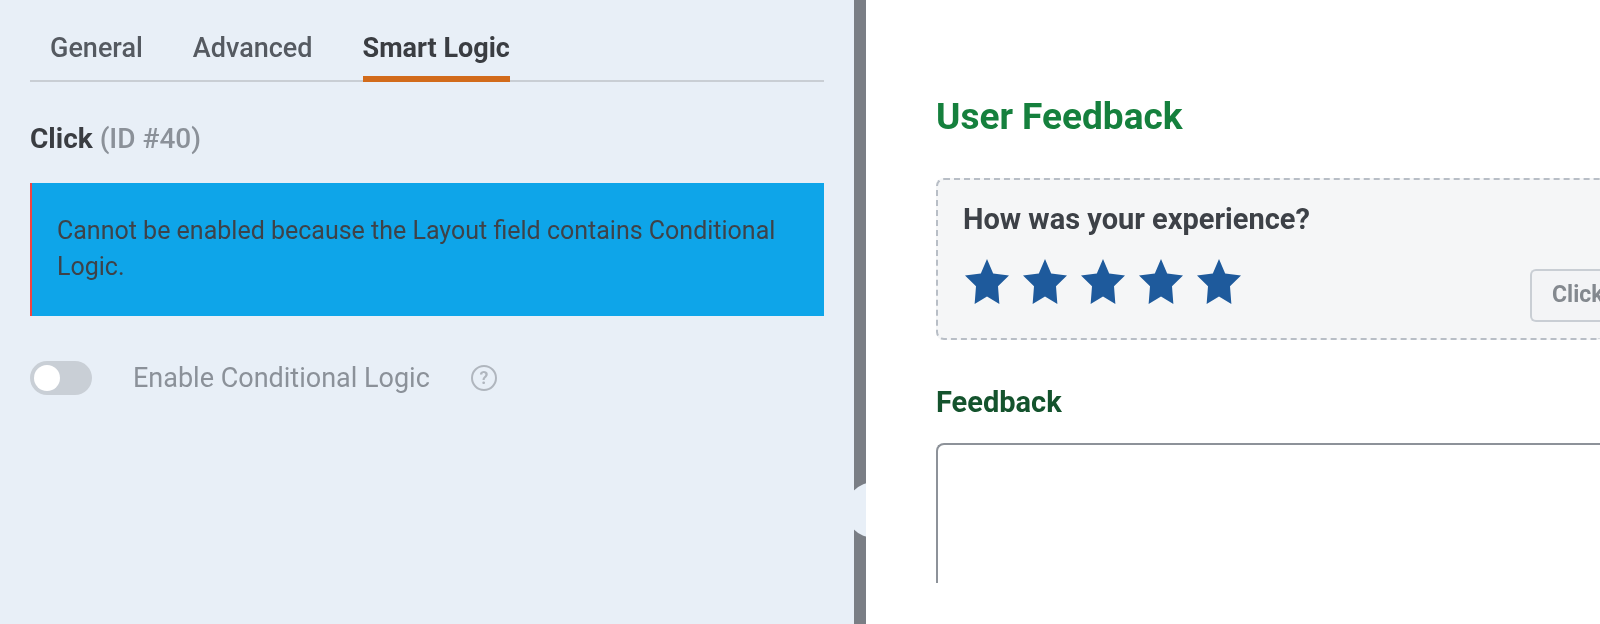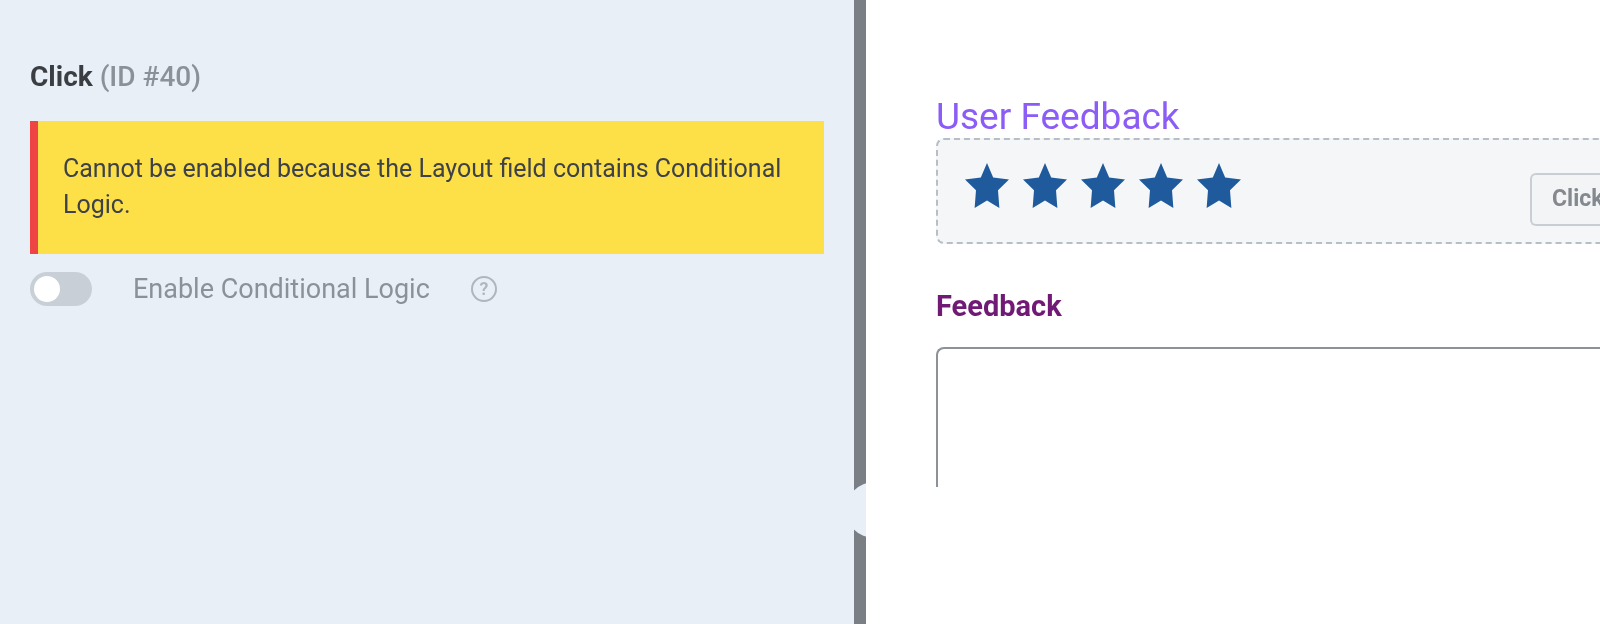--- a/index.html
+++ b/index.html
@@ -58,27 +58,27 @@
     }
     .field-heading .field-name {
       font-weight: 700;
       color: #3a3d42;
     }
     .field-heading .field-id {
       color: #8b9199;
       font-weight: 500;
     }
     .notice {
-      background: #fde047;
-      border-left: 8px solid #ef4444;
+      background: #0ea5e9;
+      border-left: 2px solid #ef4444;
       padding: 30px 25px;
       font-size: 25px;
       color: #3e4248;
       line-height: 1.45;
-      margin-bottom: 18px;
+      margin-bottom: 45px;
     }
     .toggle-row {
       display: flex;
       align-items: center;
       gap: 41px;
     }
     .toggle {
       width: 62px;
       height: 34px;
       background: #c9cfd6;
@@ -141,22 +141,23 @@
     .right-panel {
       flex: 1;
       height: 100%;
       background: #fff;
       padding: 95px 0 0 70px;
       position: relative;
       overflow: hidden;
     }
     .form-title {
       font-size: 37px;
-      font-weight: 400;
-      color: #8b5cf6;
+      font-weight: 700;
+      color: #15803d;
+      margin-bottom: 40px;
     }
     .rating-field {
       border: 2px dashed #b8bec6;
       border-right: none;
       border-radius: 8px 0 0 8px;
       background: #f5f6f7;
       padding: 22px 0 32px 25px;
       margin-bottom: 45px;
       position: relative;
     }
@@ -193,40 +194,45 @@
       color: #84898f;
       cursor: pointer;
       width: 70px;
       text-align: left;
       overflow: hidden;
       white-space: nowrap;
     }
     .feedback-label {
       font-size: 29px;
       font-weight: 700;
-      color: #701a75;
+      color: #14532d;
       margin-bottom: 24px;
     }
     .feedback-textarea {
       width: calc(100% - 0px);
       height: 140px;
       border: 2px solid #8d9299;
       border-right: none;
       border-bottom: none;
       border-radius: 8px 0 0 0;
       background: #fff;
       padding: 12px;
       font-size: 20px;
       resize: none;
     }
   </style>
 </head>
 <body>
 
 <div class="left-panel">
+  <div class="tabs">
+    <div class="tab">General</div>
+    <div class="tab">Advanced</div>
+    <div class="tab active">Smart Logic</div>
+  </div>
 
   <div class="field-heading">
     <span class="field-name">Click</span>
     <span class="field-id">
       <span>(ID #</span><span>40</span><span>)</span>
     </span>
   </div>
 
   <div class="notice">
     <span>Cannot be enabled because the Layout field contains Conditional Logic.</span>
@@ -242,20 +248,21 @@
 <div class="divider">
   <div class="collapse-bulge">
     <span class="collapse-chevron">‹</span>
   </div>
 </div>
 
 <div class="right-panel">
   <div class="form-title">User Feedback</div>
 
   <div class="rating-field">
+    <div class="rating-field-label">How was your experience?</div>
     <div class="stars">
       <span class="star-icon">
         <svg viewBox="0 0 24 24">
             <path d="M12 .5l3.09 7.26L23 8.77l-5.5 5.36L18.18 23 12 19.27 5.82 23l.68-8.87L1 8.77l7.91-1.01z"></path>
           </svg>
       </span>
       <span class="star-icon">
         <svg viewBox="0 0 24 24">
             <path d="M12 .5l3.09 7.26L23 8.77l-5.5 5.36L18.18 23 12 19.27 5.82 23l.68-8.87L1 8.77l7.91-1.01z"></path>
           </svg>

